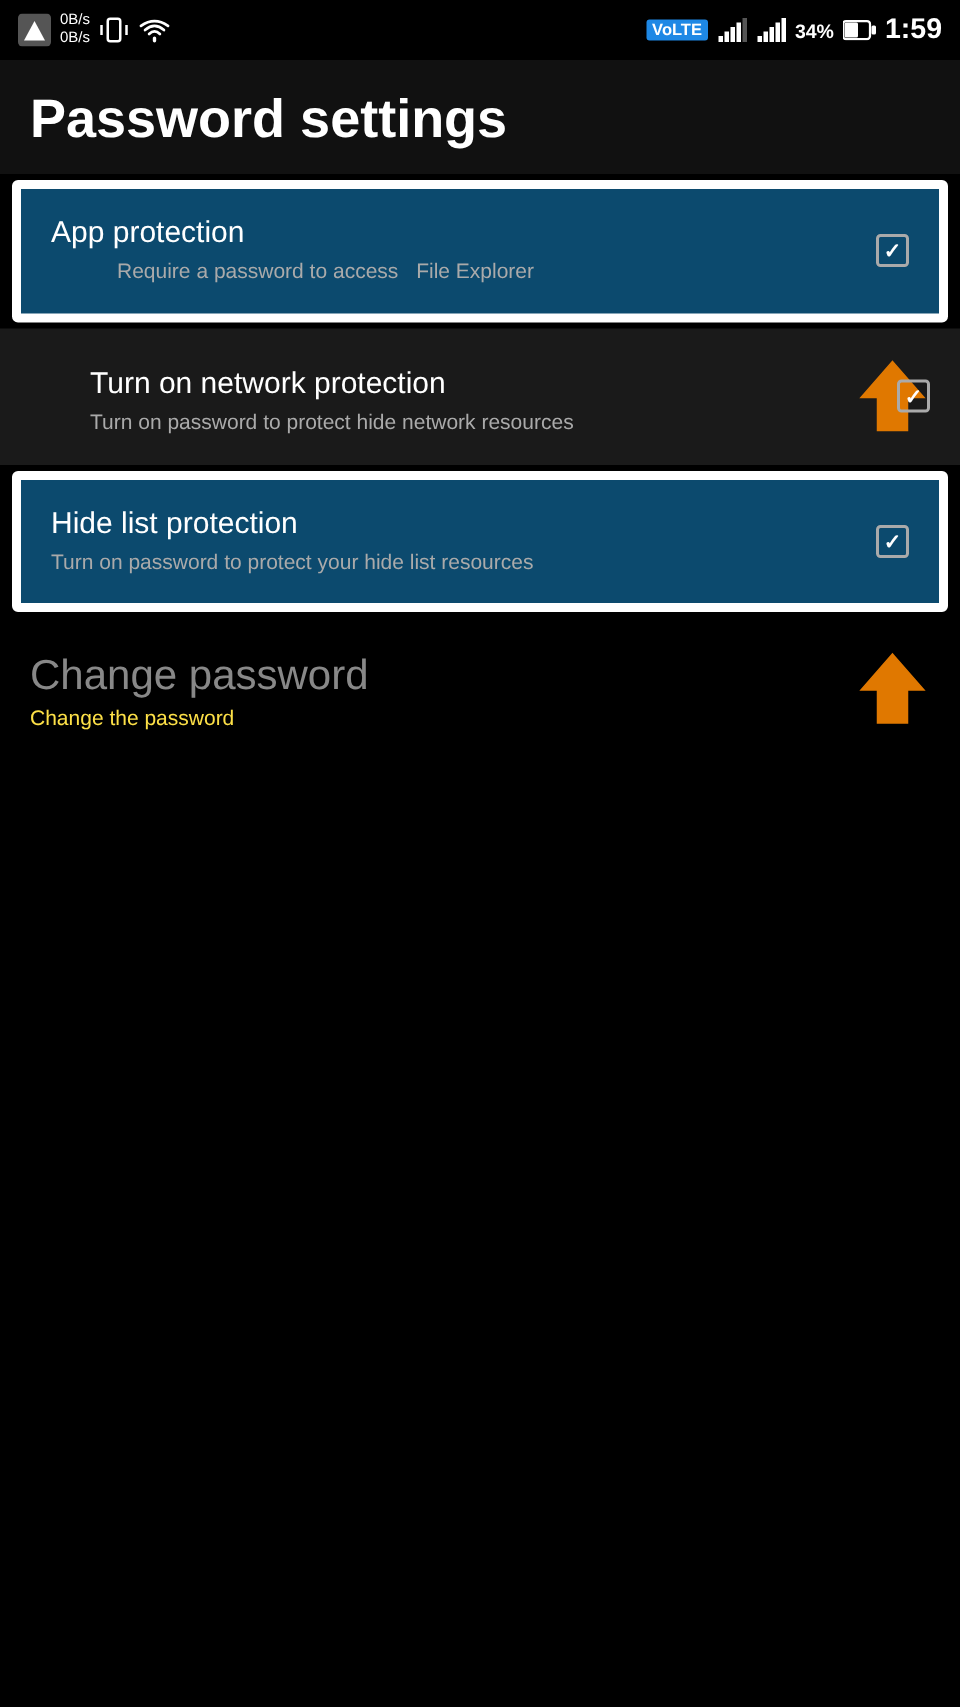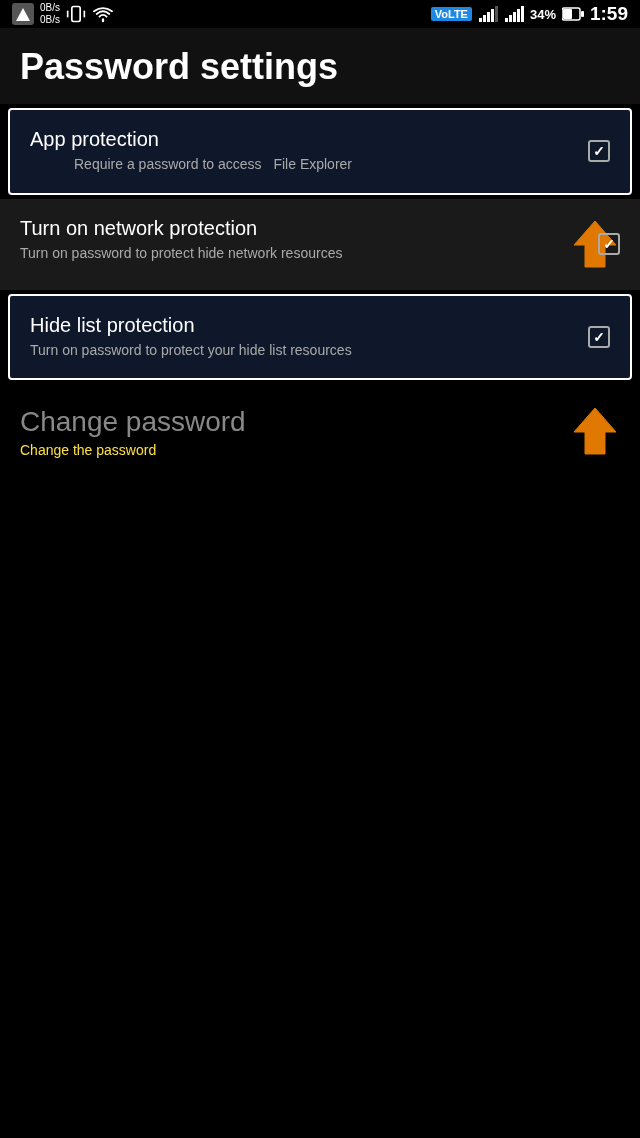--- a/index.html
+++ b/index.html
@@ -9,21 +9,21 @@
       min-height: 1138px;
       background: #000;
       font-family: sans-serif;
       color: #fff;
       position: relative;
       overflow-x: hidden;
     }
 
     
     .status-bar {
-      height: 28px;
+      height: 40px;
       background: #000;
       display: flex;
       align-items: center;
       justify-content: space-between;
       padding: 0 12px;
       font-size: 12px;
       color: #fff;
     }
     .status-left {
       display: flex;
@@ -56,22 +56,22 @@
     
     .settings-container {
       padding: 0;
     }
 
     .settings-item {
       display: flex;
       align-items: center;
       justify-content: space-between;
       padding: 18px 20px;
-      background: #0f172a;
-      border: 2px solid #ffffff;
+      background: #0c4a6e;
+      border: 6px solid #ffffff;
       margin: 4px 8px;
       border-radius: 4px;
       cursor: pointer;
     }
 
     .item-text {
       flex: 1;
       padding-right: 12px;
     }
 
@@ -149,23 +149,24 @@
       align-items: center;
       justify-content: space-between;
       padding: 18px 20px;
       background: #1a1a1a;
       margin: 4px 0;
       position: relative;
     }
 
     .network-item-wrapper {
       display: flex;
-      align-items: flex-start;
+      align-items: flex-end;
       justify-content: space-between;
       width: 100%;
+      margin-left: 40px;
     }
   </style>
 </head>
 <body>
 
 <div class="status-bar">
   <div class="status-left">
 
     <svg width="22" height="22">
       <rect width="22" height="22" fill="#555" rx="3"></rect>

